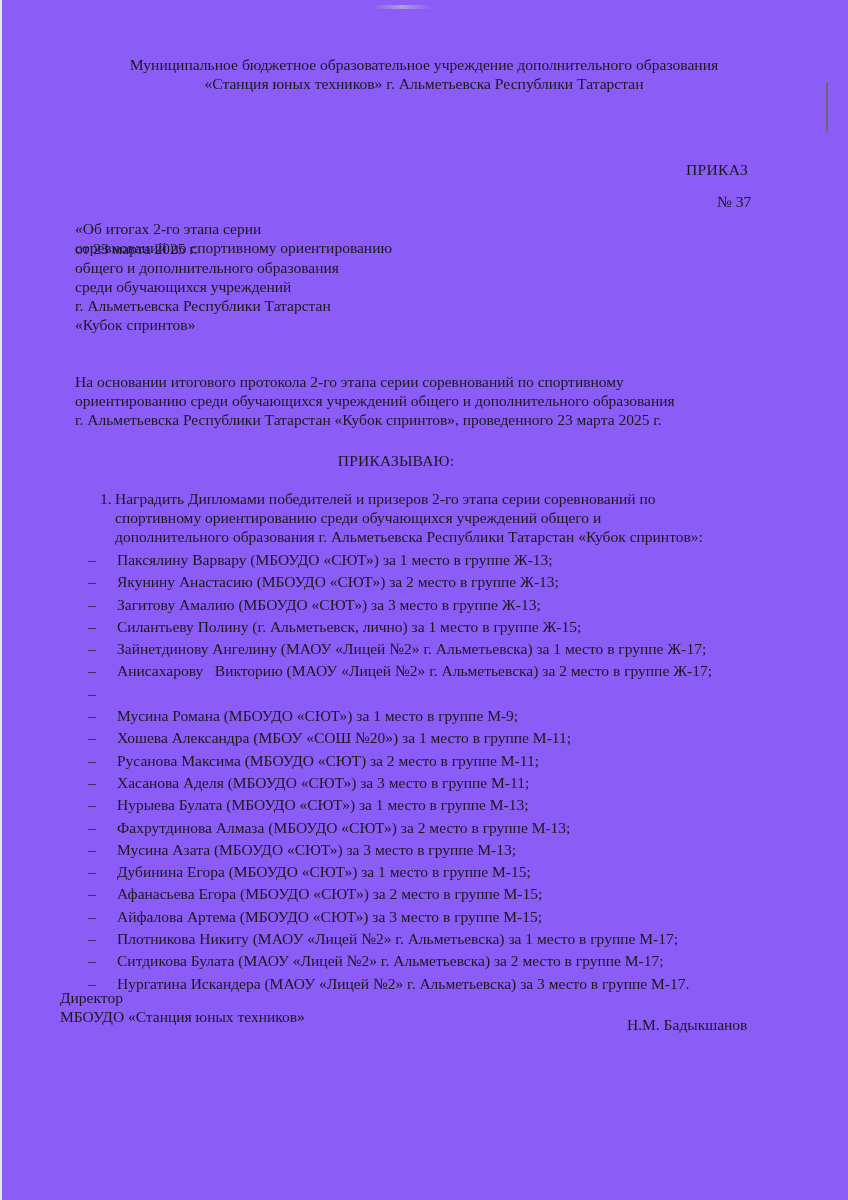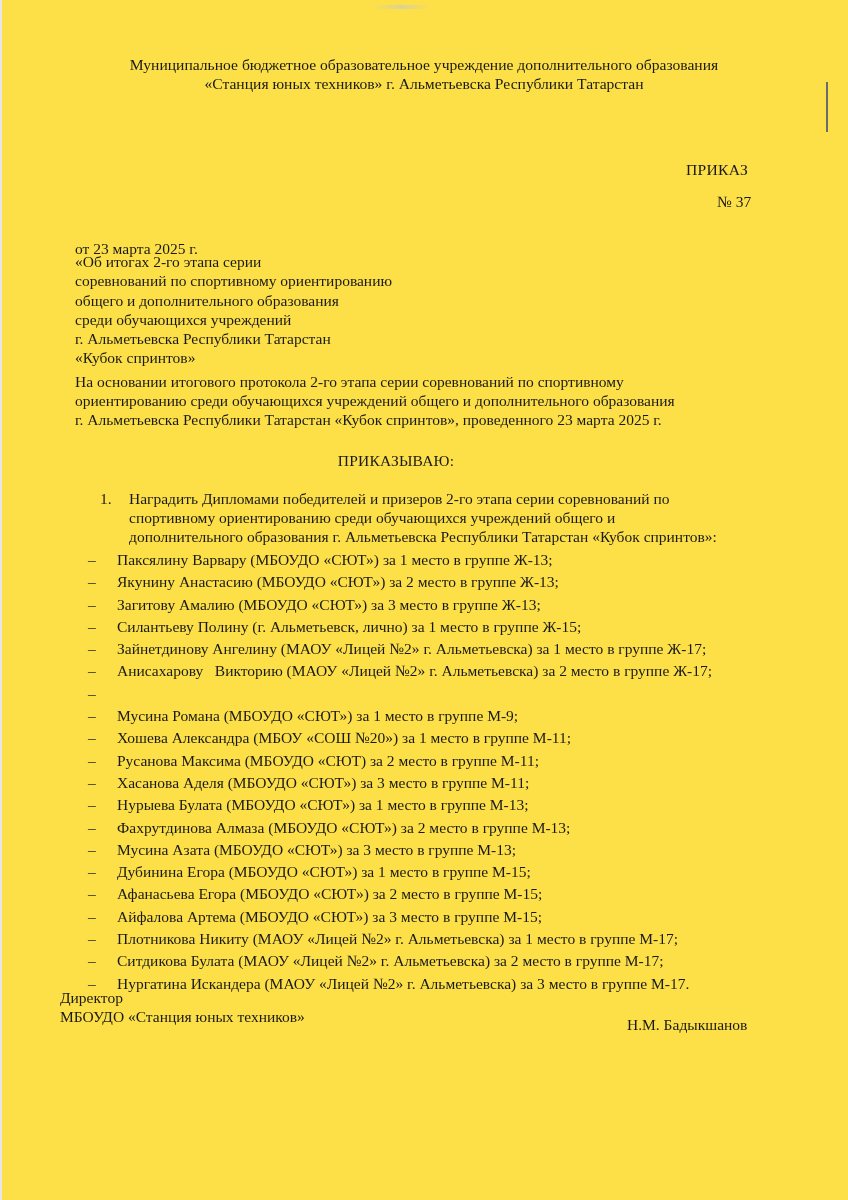--- a/index.html
+++ b/index.html
@@ -2,21 +2,21 @@
 <html><head>
   <meta charset="utf-8">
   <style>
     html, body { margin: 0; padding: 0; background: #ffffff; }
     body {
       width: 848px; height: 1200px; position: relative; overflow: hidden;
       font-family: "Liberation Serif", "DejaVu Serif", serif;
       color: #1a1a1a;
       font-size: 15.5px;
     }
-    .page { position: absolute; inset: 0; background: #fde047; }
+    .page { position: absolute; inset: 0; background: #8b5cf6; }
     .scan-mark-top {
       position: absolute; left: 372px; top: 5px; width: 60px; height: 4px;
       background: linear-gradient(90deg, rgba(200,200,200,0), rgba(200,200,200,0.6), rgba(200,200,200,0));
       border-radius: 2px;
     }
     .scan-mark-right {
       position: absolute; left: 826px; top: 82px; width: 2px; height: 50px;
       background: #6b6b6b;
     }
     .edge-left {
@@ -26,33 +26,33 @@
       position: absolute; left: 0; width: 848px; top: 55px;
       text-align: center; line-height: 19px; font-size: 15.6px;
     }
     .order-title {
       position: absolute; left: 0; width: 748px; top: 161px;
       text-align: right; font-size: 15.6px; letter-spacing: 0.3px;
     }
     .order-date { position: absolute; left: 75px; top: 195px; margin-top: 45px; }
     .order-number { position: absolute; left: 717px; top: 193px; }
     .subject {
-      position: absolute; left: 75px; top: 252px; line-height: 19.3px;
+      position: absolute; left: 75px; top: 219px; line-height: 19.3px;
     }
     .basis {
       position: absolute; left: 75px; top: 372px; line-height: 19px; width: 720px;
     }
     .decree {
       position: absolute; left: 0; width: 792px; top: 452px; text-align: center; letter-spacing: 0.2px;
     }
     .item1 {
       position: absolute; left: 100px; top: 489px; width: 700px; line-height: 19px;
     }
     .item1 .num { position: absolute; left: 0; top: 0; }
-    .item1 .text { margin-left: 29px; }
+    .item1 .text { margin-left: 15px; }
     .awards {
       position: absolute; left: 88px; top: 549px; margin: 0; padding: 0; list-style: none;
     }
     .awards li { height: 22.3px; line-height: 22px; position: relative; white-space: pre; }
     .awards .dash { position: absolute; left: 0; top: 0; }
     .awards .award-text { margin-left: 29px; }
     .signature-title {
       position: absolute; left: 60px; top: 988px; line-height: 19px;
     }
     .signature-name {

